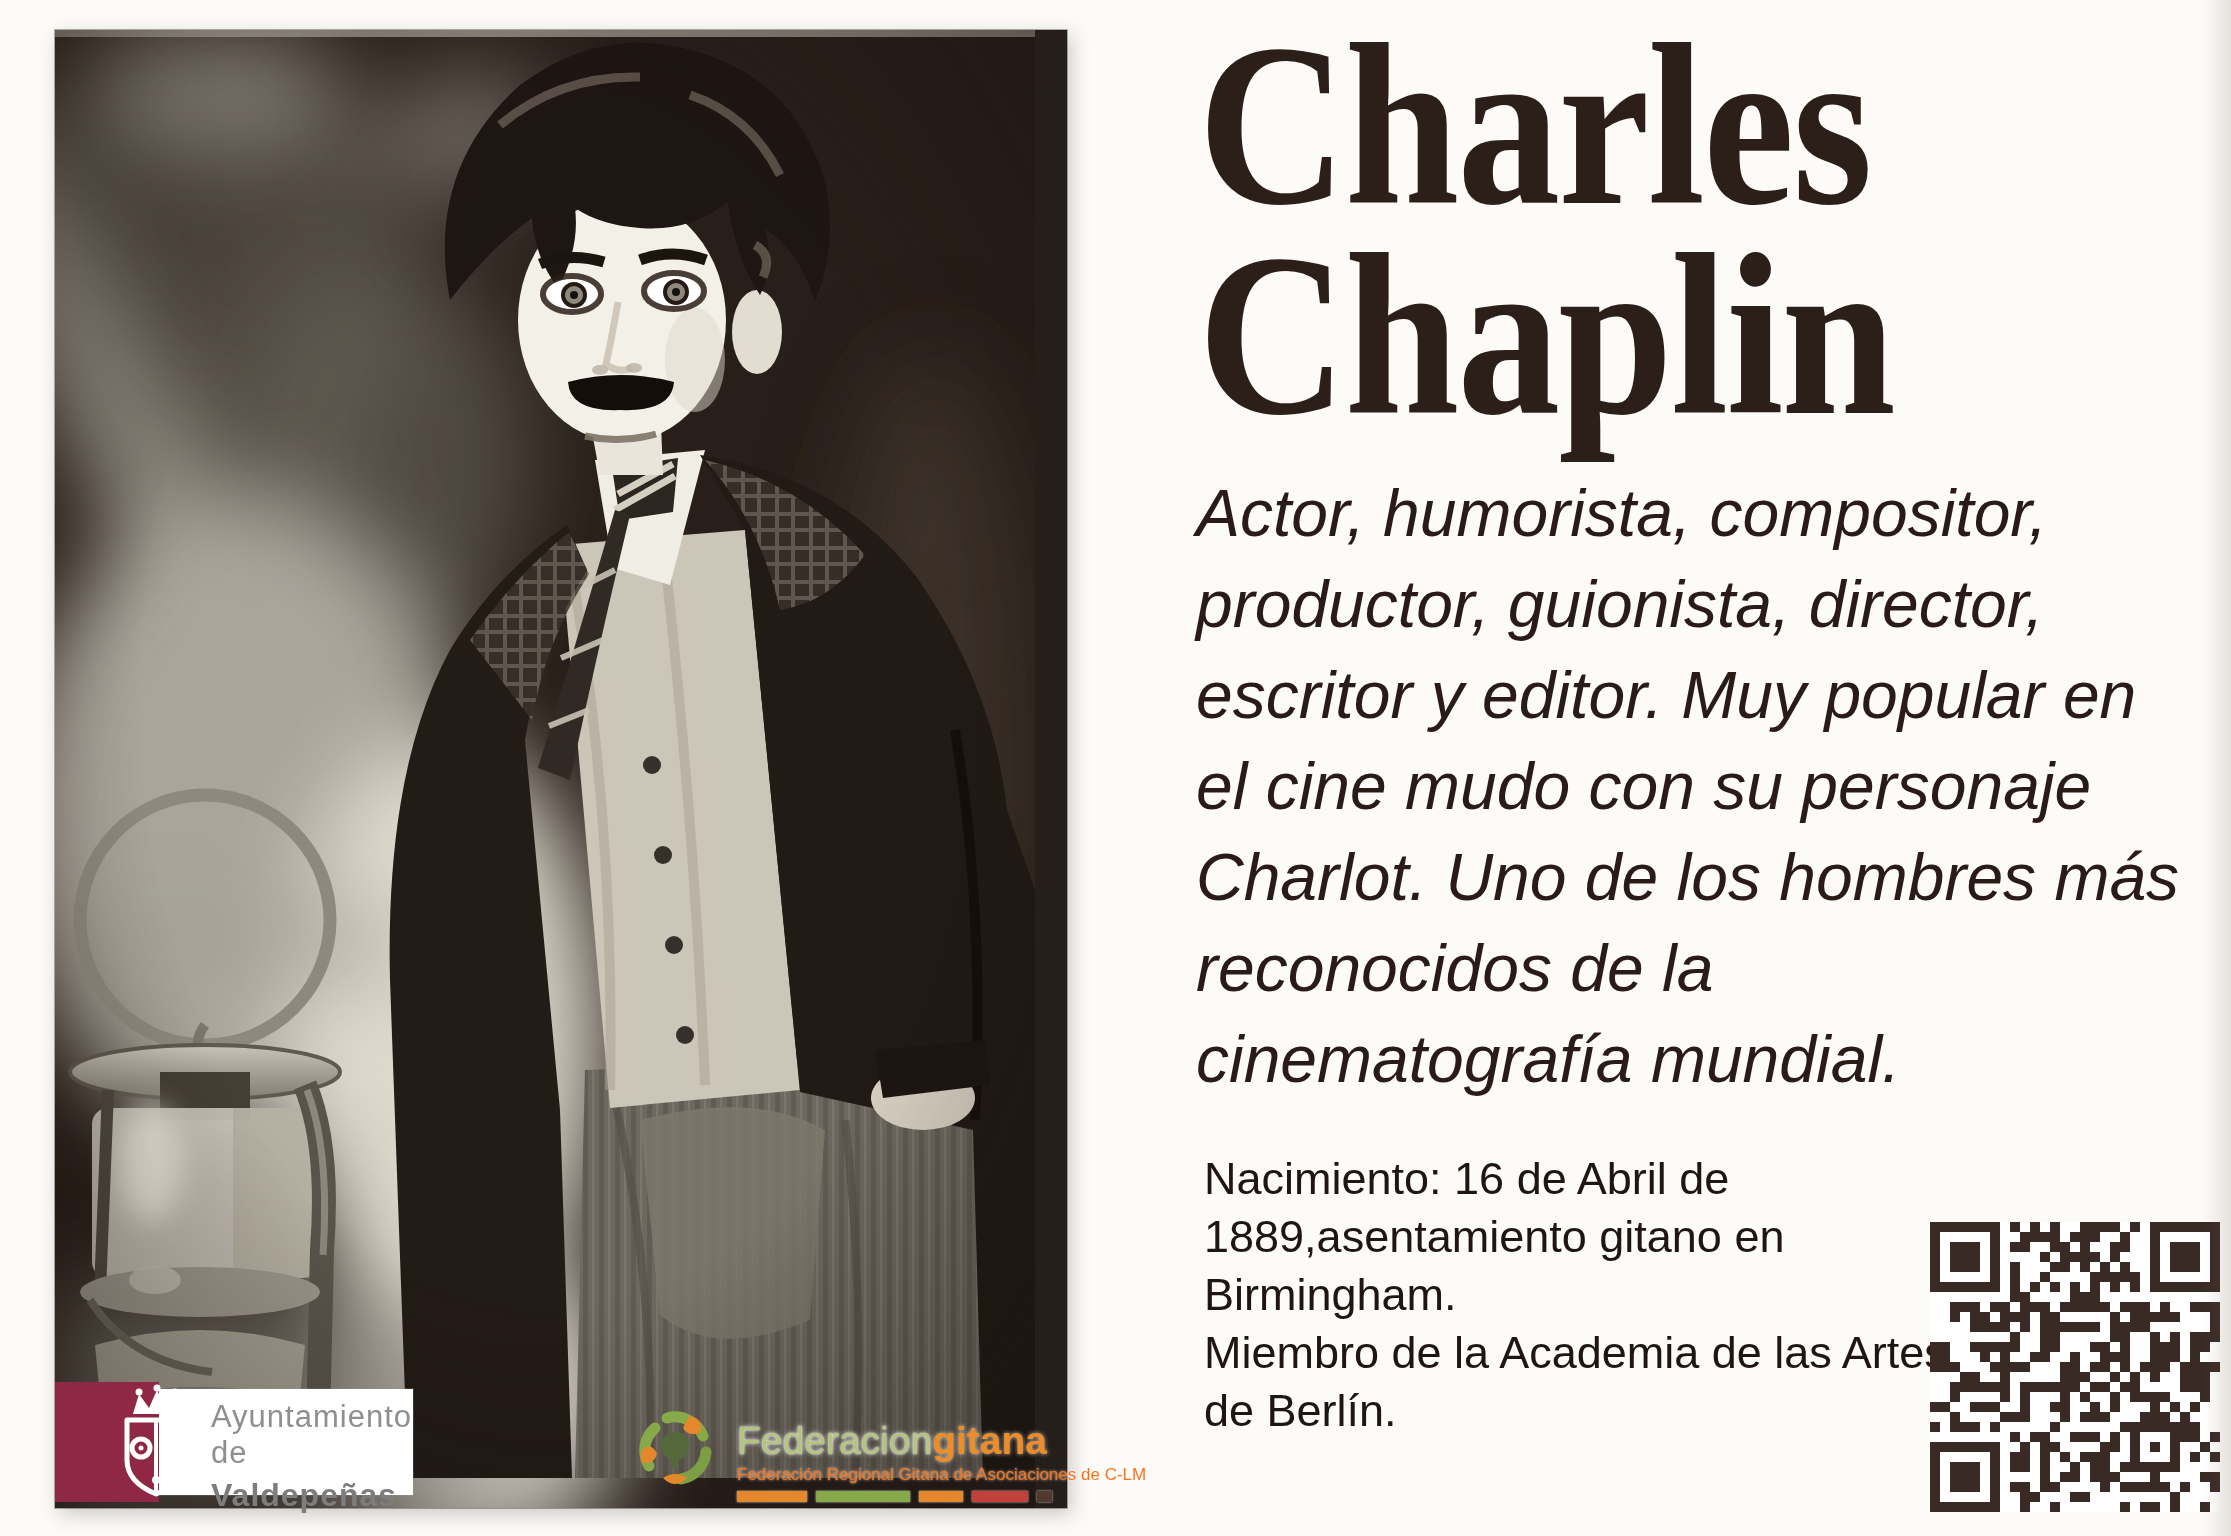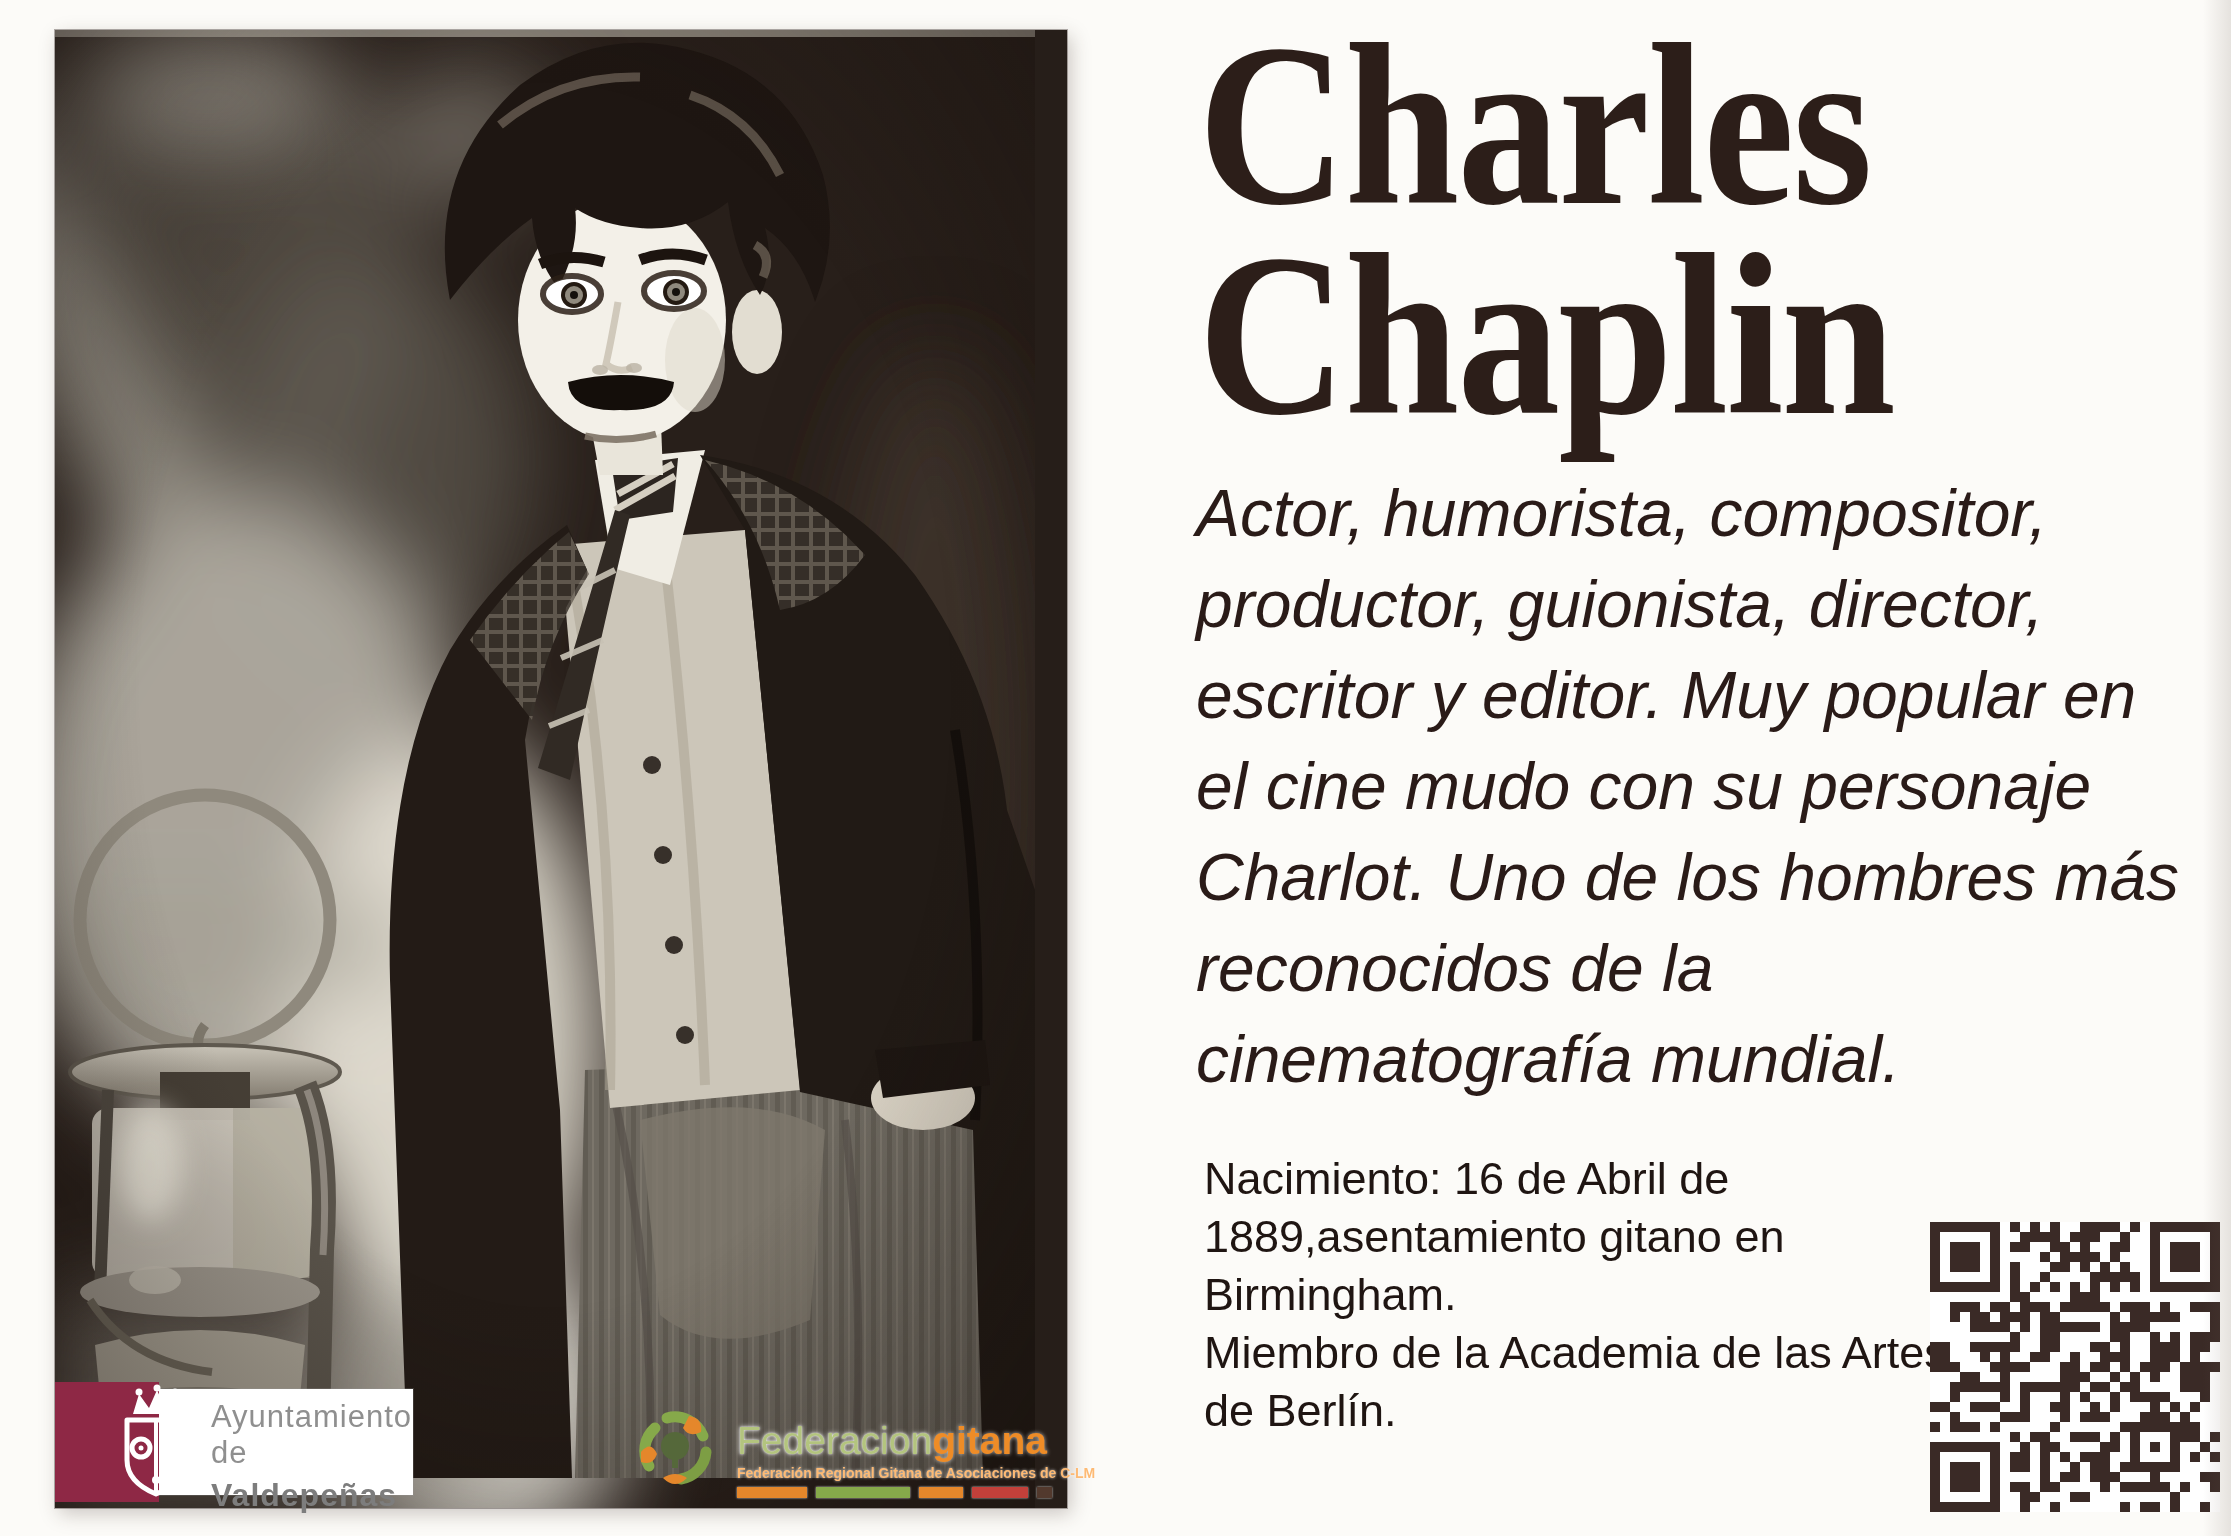--- a/index.html
+++ b/index.html
@@ -32,22 +32,22 @@
   .v-line2{font-size:32px;line-height:48px;font-weight:700;color:#7d7d7d;letter-spacing:1px;}
   .v-crest{position:absolute;left:58px;top:2px;width:84px;height:116px;}
 
   
   .logo-federacion{position:absolute;left:578px;top:1372px;width:430px;display:flex;}
   .f-emblem{width:84px;height:84px;margin-top:6px;flex:0 0 auto;}
   .f-text{margin-left:20px;display:flex;flex-direction:column;}
   .f-title{margin-top:18px;font-size:39px;line-height:42px;white-space:nowrap;}
   .f-word1{color:#b3c47e;font-weight:400;text-shadow:0 0 5px rgba(255,255,255,.9),0 0 2px rgba(255,255,255,.9);}
   .f-word2{color:#ee8c27;font-weight:700;text-shadow:0 0 4px rgba(255,255,255,.7);}
-  .f-sub{margin-top:3px;font-size:14px;color:#fdba74;white-space:nowrap;
-         text-shadow:0 0 3px rgba(255,255,255,.8);font-weight:bold;}
+  .f-sub{margin-top:3px;font-size:17px;color:#f97316;white-space:nowrap;
+         text-shadow:0 0 3px rgba(255,255,255,.8);}
   .f-bars{margin-top:6px;display:flex;align-items:center;}
   .f-bars span{display:inline-block;height:11px;margin-right:9px;box-shadow:0 0 2px rgba(255,255,255,.8);}
   .bar-1{width:70px;} .bar-2{width:94px;} .bar-3{width:44px;} .bar-4{width:56px;} .bar-5{width:15px;margin-right:0;}
 
   
   .title{
     position:absolute;left:1198px;top:20px;margin:0;
     font-family:"Liberation Serif",serif;font-weight:700;
     font-size:206px;line-height:188px;letter-spacing:-2px;color:#2c1e19;
     transform:scaleY(1.12);transform-origin:0 0;

